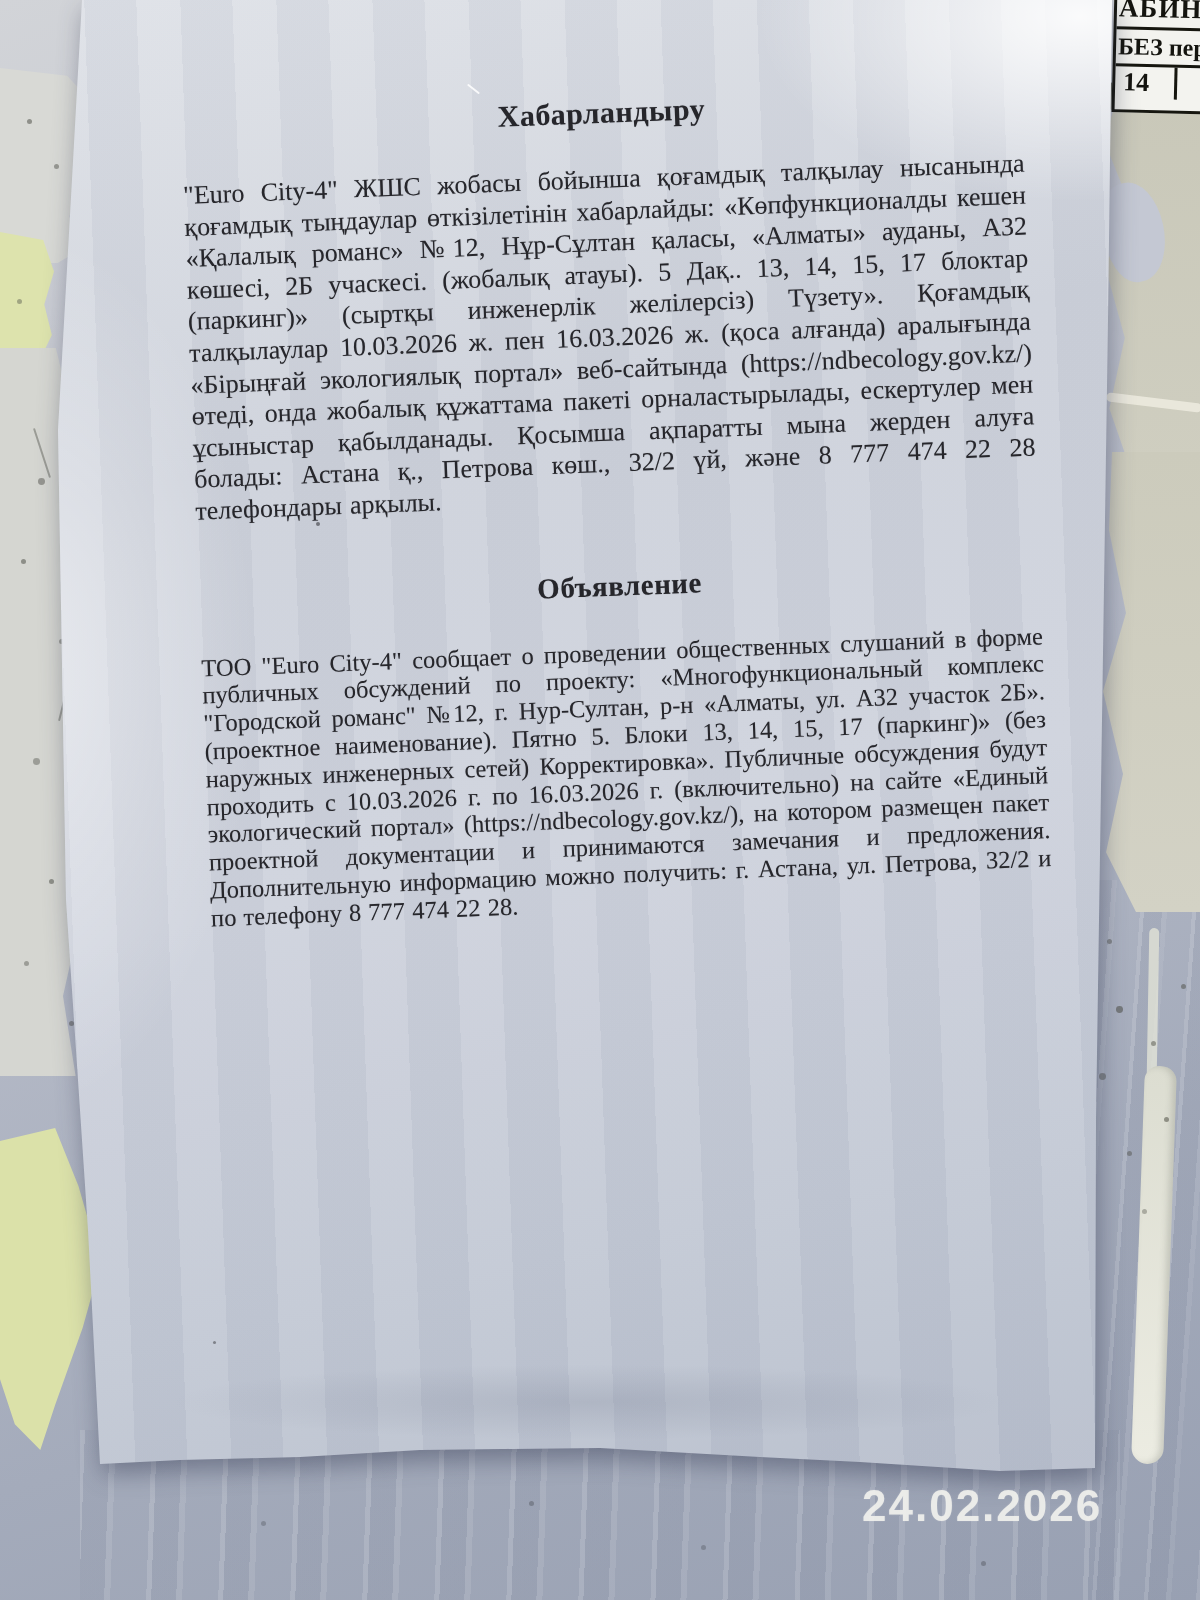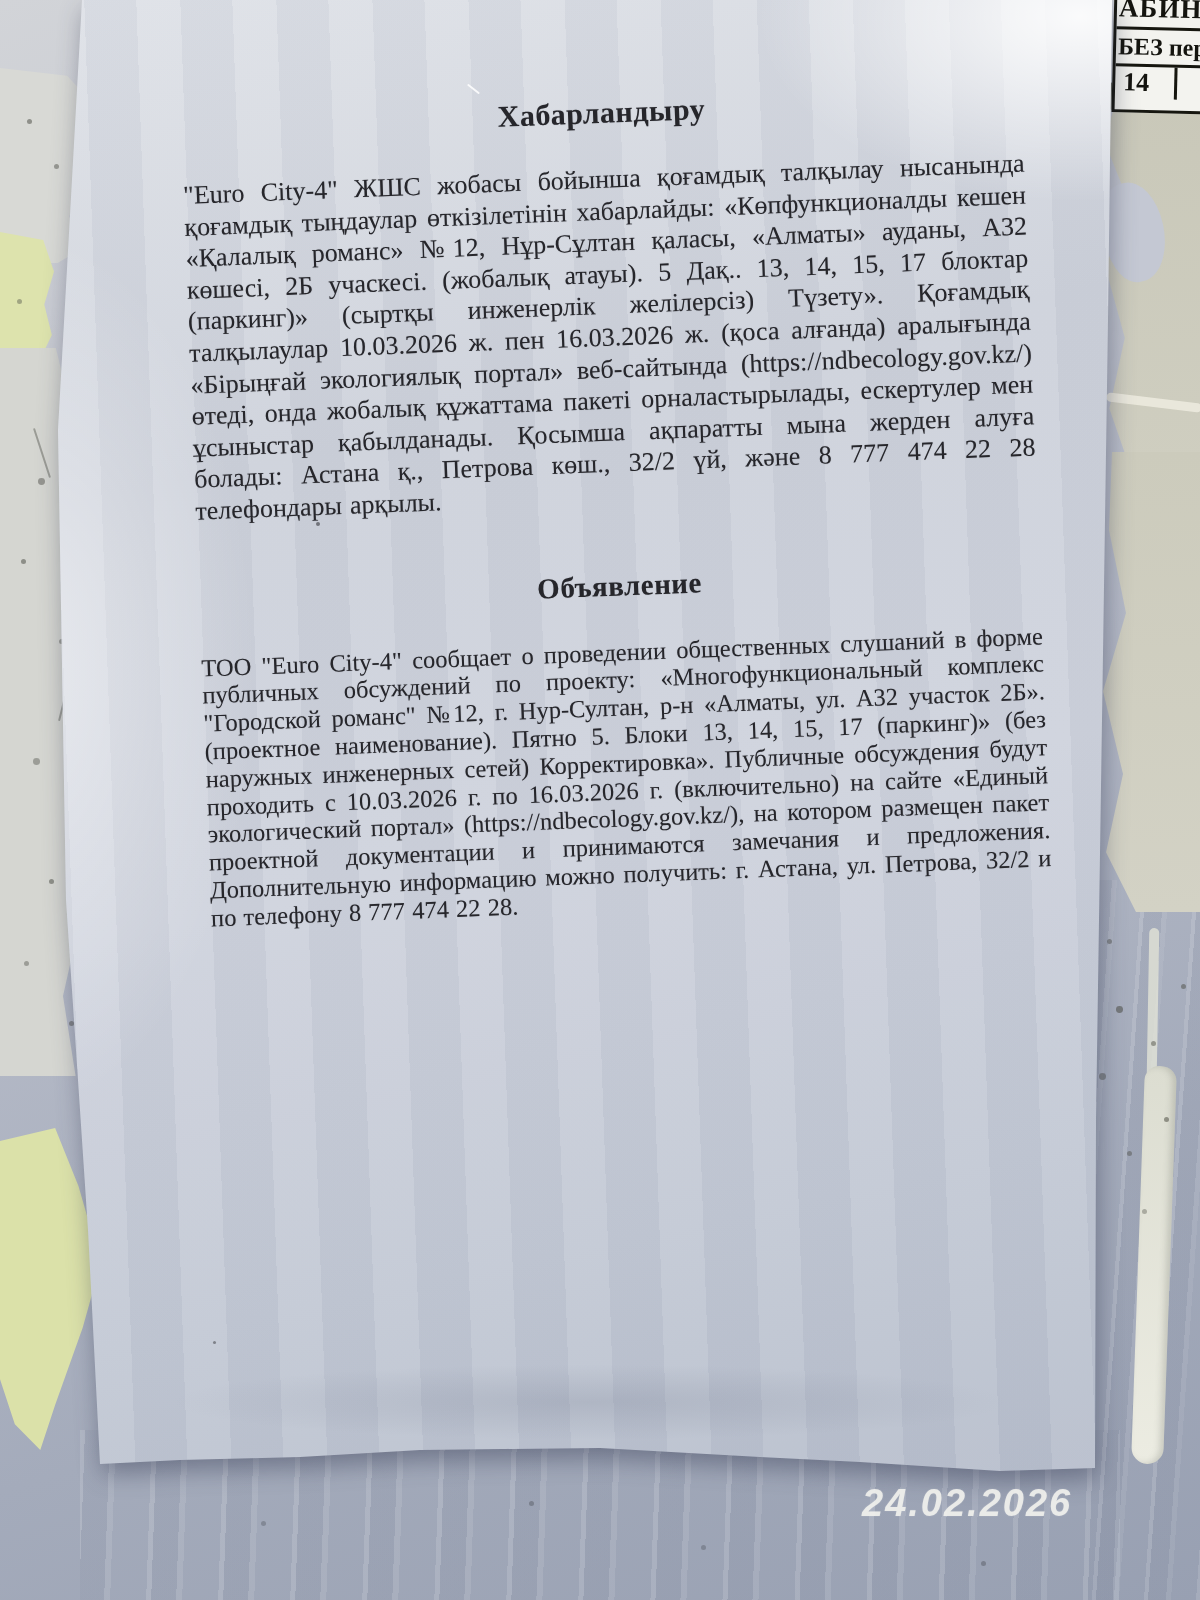--- a/index.html
+++ b/index.html
@@ -135,22 +135,22 @@
   }
   .doc-title{margin:0;text-align:center;font-size:30px;font-weight:bold;letter-spacing:.5px;}
   .doc-title.ru{margin-top:58px;font-size:29px;}
   .doc-body{margin:0;text-align:justify;}
   .doc-body.kk{margin-top:34px;font-size:26px;line-height:31.6px;word-spacing:1.5px;}
   .doc-body.ru{margin-top:36px;font-size:24.5px;line-height:27.8px;word-spacing:1px;}
   
   .date-stamp{
     position:absolute;left:862px;top:1484px;
     font-family:"Liberation Sans","DejaVu Sans",sans-serif;
-    font-size:38px;font-weight:700;letter-spacing:2px;line-height:1;
-    color:rgba(242,242,238,.88);text-shadow:0 0 2px rgba(255,255,255,.2);font-style:italic;
+    font-size:44px;font-weight:700;letter-spacing:2px;line-height:1;
+    color:rgba(242,242,238,.88);text-shadow:0 0 2px rgba(255,255,255,.2);
   }
 </style>
 </head>
 <body>
 
 <div class="scene">
 
   <div class="streaks-bottom"></div>
   <div class="streaks-right"></div>
 

